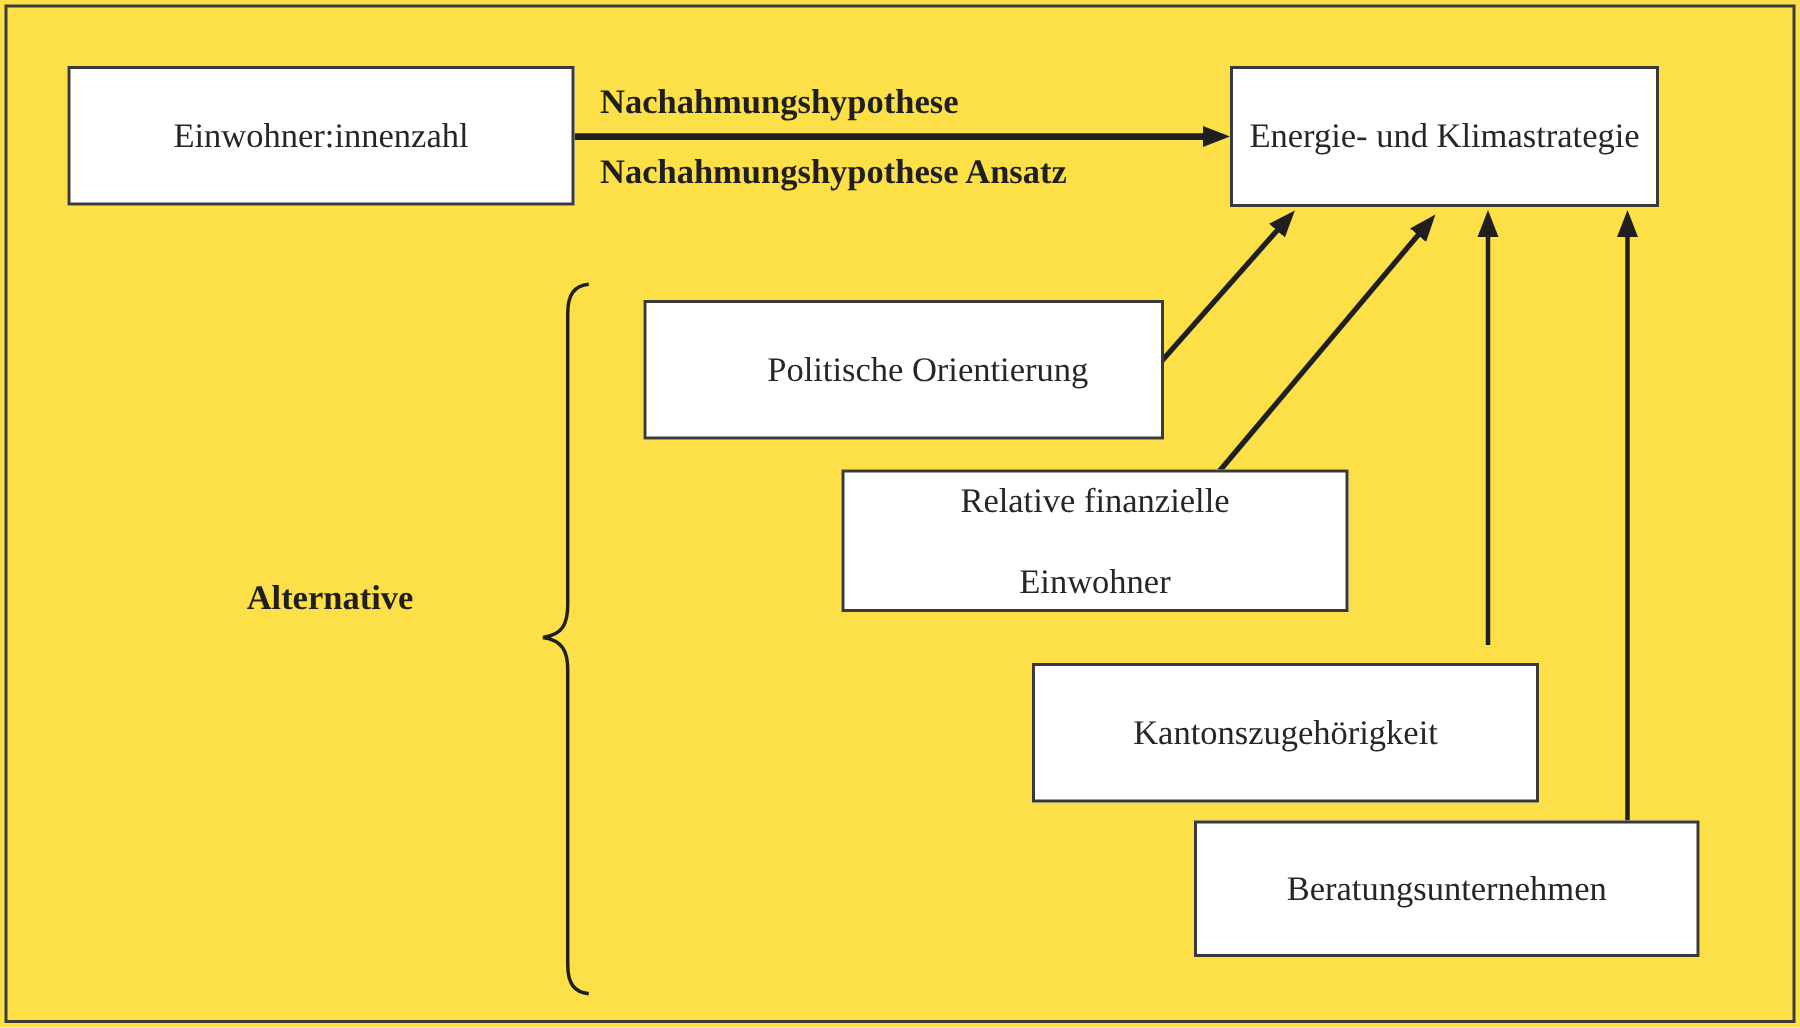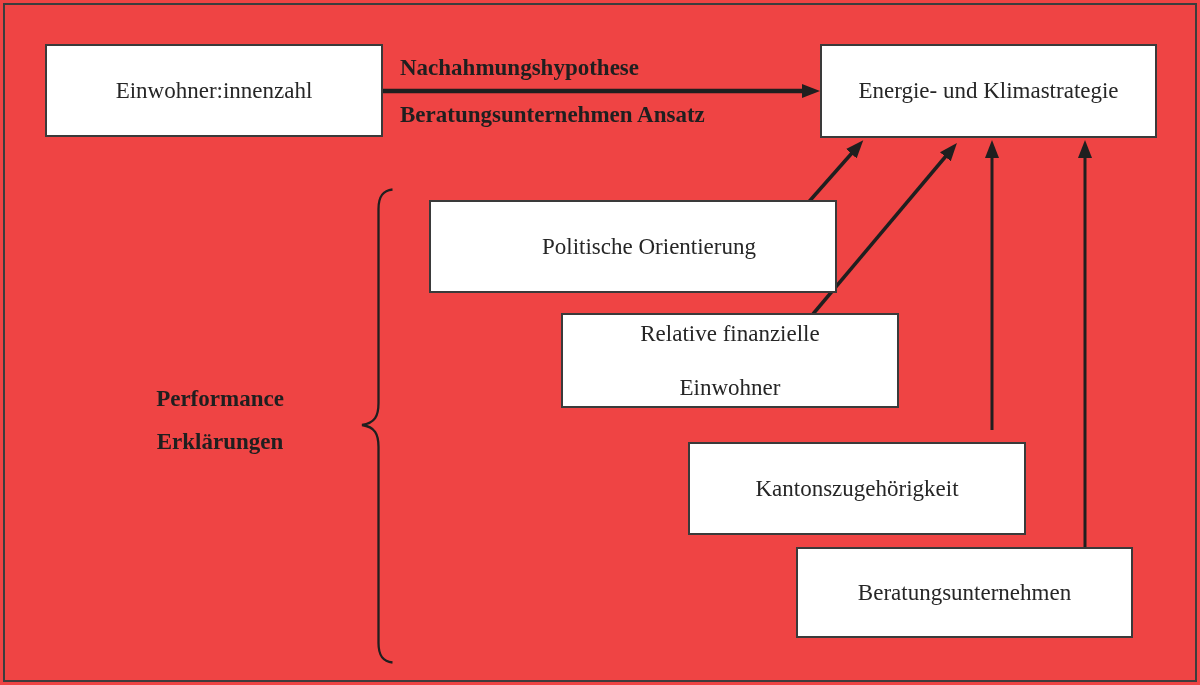--- a/index.html
+++ b/index.html
@@ -4,21 +4,21 @@
 <style>
   html, body {
     margin: 0;
     padding: 0;
     background: #ffffff;
   }
   .canvas {
     position: relative;
     width: 1200px;
     height: 685px;
-    background: #ef4444;
+    background: #fde047;
     font-family: "Liberation Serif", "DejaVu Serif", serif;
     color: #262626;
     overflow: hidden;
   }
   .frame {
     position: absolute;
     left: 3px;
     top: 3px;
     right: 3px;
     bottom: 3px;
@@ -31,22 +31,22 @@
     display: flex;
     flex-direction: column;
     align-items: center;
     justify-content: center;
     text-align: center;
     font-size: 23px;
     line-height: 34px;
     box-sizing: border-box;
   }
   .node-einwohner      { left: 45px;  top: 44px;  width: 338px; height: 93px; }
-  .node-performance    { left: 820px; top: 44px;  width: 337px; height: 94px; }
-  .node-politische     { left: 429px; top: 200px; width: 408px; height: 93px; padding-left: 32px; }
+  .node-performance    { left: 820px; top: 44px;  width: 286px; height: 94px; }
+  .node-politische     { left: 429px; top: 200px; width: 347px; height: 93px; padding-left: 32px; }
   .node-finanzielle    { left: 561px; top: 313px; width: 338px; height: 95px; gap: 20px; }
   .node-kantons        { left: 688px; top: 430px; width: 338px; height: 93px; margin-top: 12px; }
   .node-beratung       { left: 796px; top: 547px; width: 337px; height: 91px; }
 
   .edge-label {
     position: absolute;
     left: 400px;
     width: 400px;
     text-align: left;
     font-weight: bold;
@@ -131,20 +131,19 @@
   <div class="node node-kantons">
     <span>Kantonszugehörigkeit</span>
   </div>
 
   <div class="node node-beratung">
     <span>Beratungsunternehmen</span>
   </div>
 
   <div class="edge-label edge-label-top">Nachahmungshypothese</div>
 
-  <div class="edge-label edge-label-bottom">Beratungsunternehmen Ansatz</div>
+  <div class="edge-label edge-label-bottom">Nachahmungshypothese Ansatz</div>
 
   <div class="group-label">
-    <div>Performance</div>
-    <div>Erklärungen</div>
+    <div>Alternative</div>
   </div>
 
 </div>
 
 </body></html>

